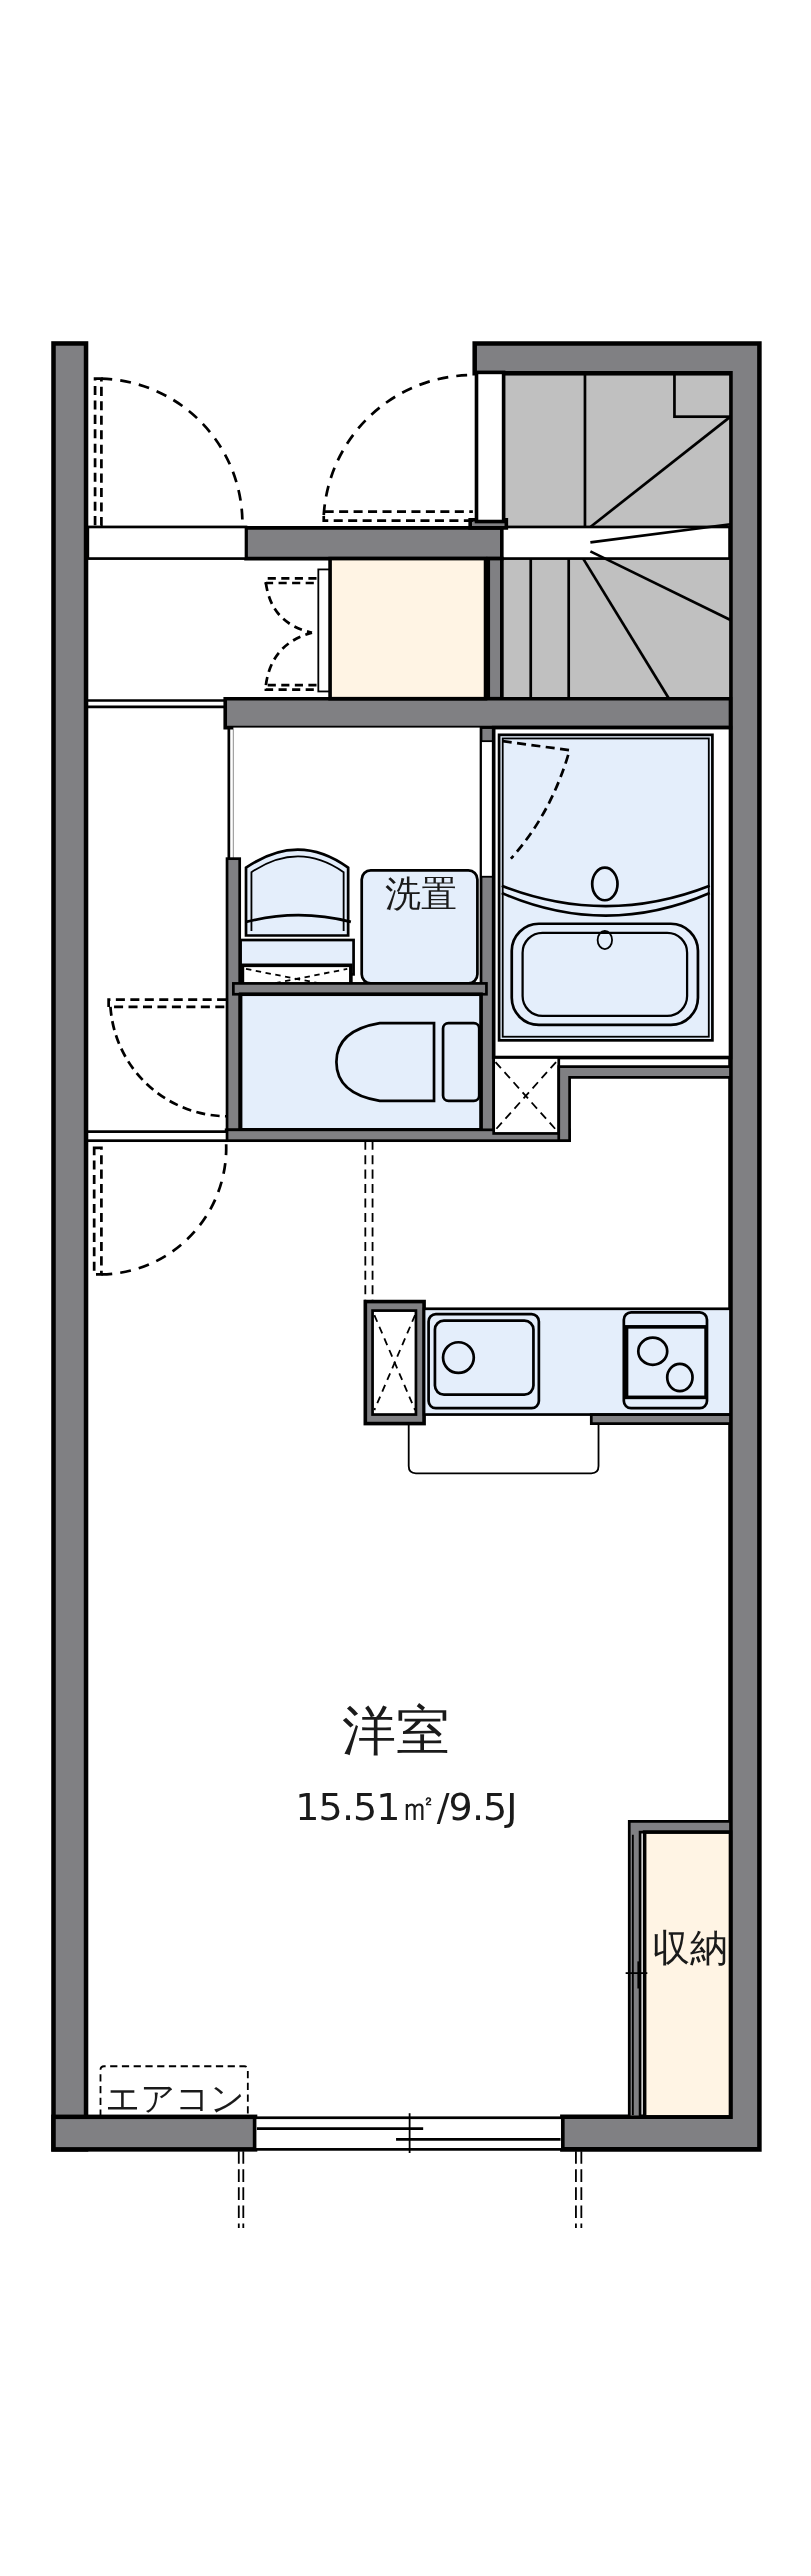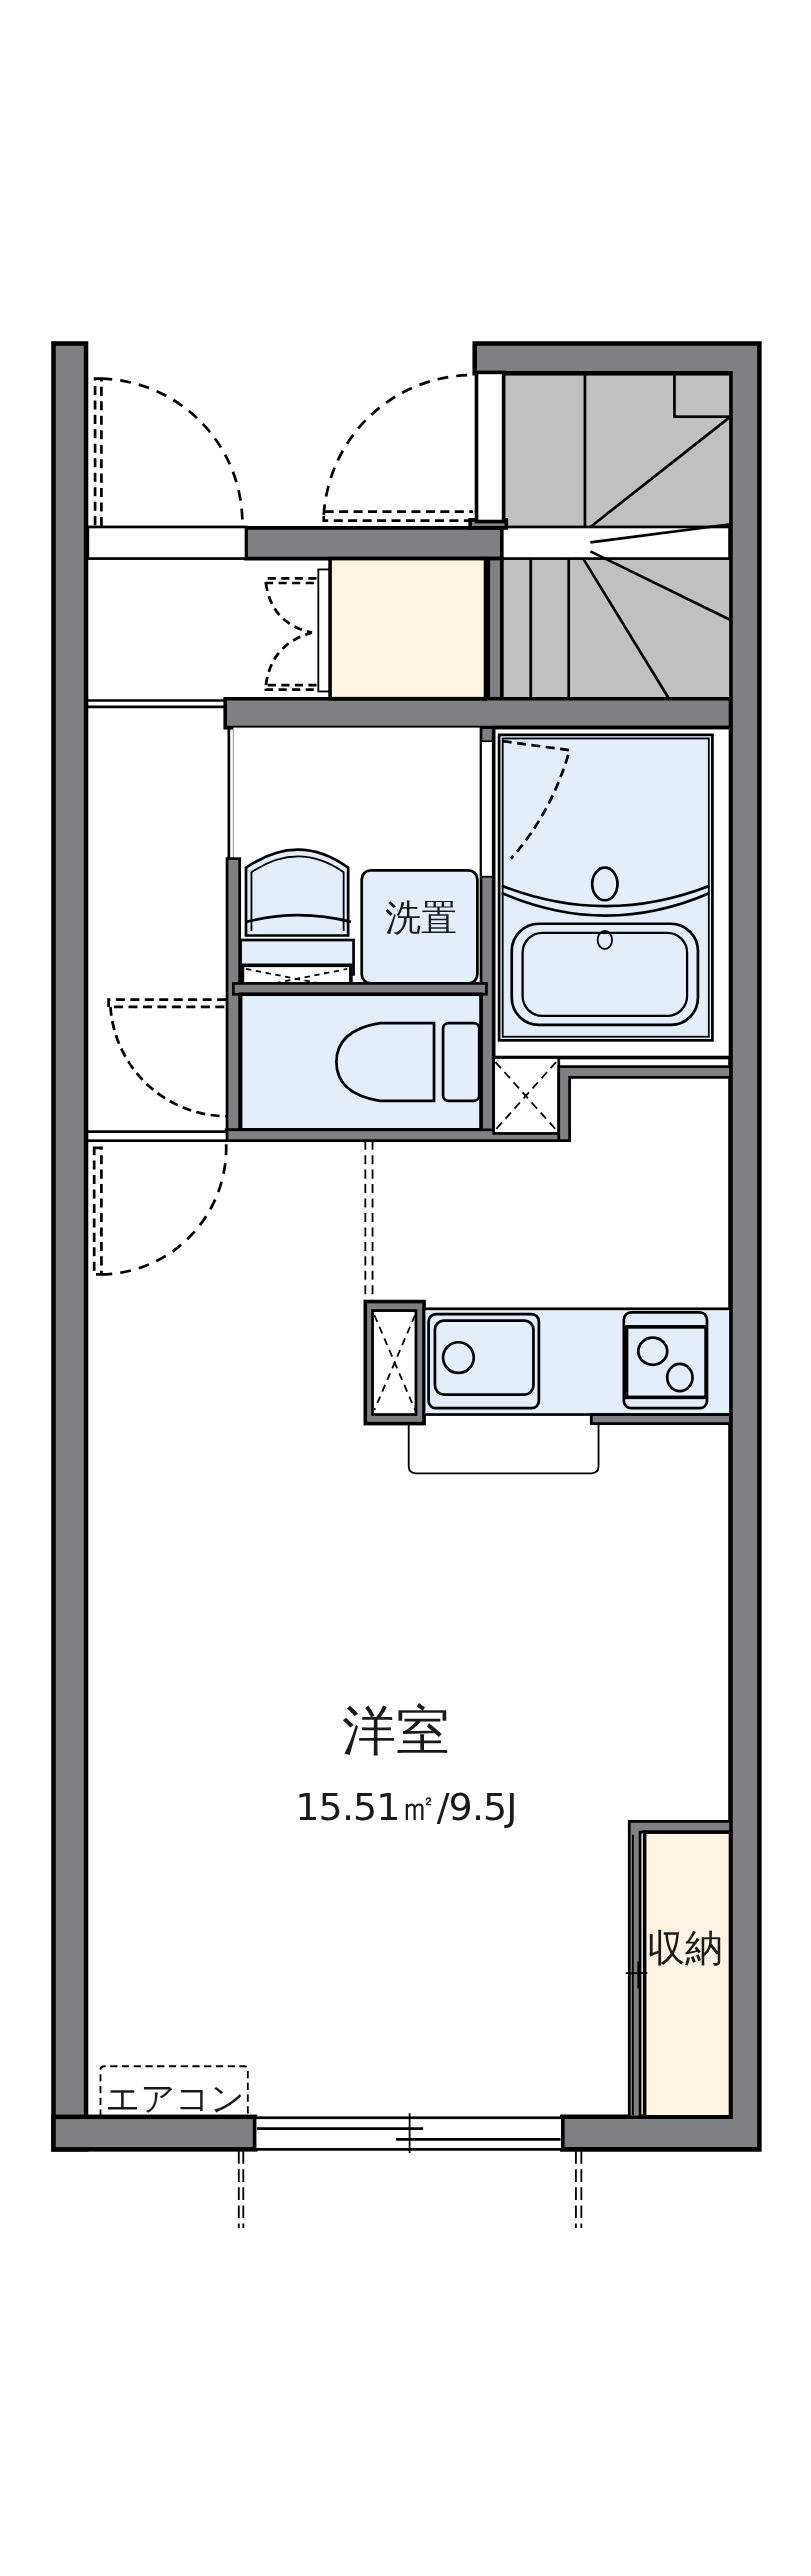--- a/index.html
+++ b/index.html
@@ -1,22 +1,22 @@
 <!DOCTYPE html>
 <html style="font-size:14.5px"><head>
 <meta charset="utf-8">
 <style>
   html, body { margin: 0; padding: 0; background: #ffffff; }
   body { width: 812px; height: 2576px; position: relative; overflow: hidden; font-family: "DejaVu Sans", sans-serif; }
   #plan { position: absolute; left: 0; top: 0; width: 812px; height: 2576px; }
   .lbl { position: absolute; color: #1a1a1a; font-family: "DejaVu Sans", sans-serif; line-height: 1; white-space: nowrap; }
   .room-name { left: 0; width: 792px; text-align: center; top: 1704px; font-size: 54px; }
   .room-area { left: 0; width: 812px; text-align: center; top: 1788px; font-size: 38px; letter-spacing: -0.9px; }
-  .wash-label { left: 365px; top: 900px; font-size: 36px; width: 112px; text-align: center; }
-  .storage-label { left: 647px; top: 1925px; width: 81px; font-size: 38px; text-align: left; line-height: 1.25; white-space: normal; }
+  .wash-label { left: 365px; top: 876px; font-size: 36px; width: 112px; text-align: center; }
+  .storage-label { left: 647px; top: 1925px; width: 81px; font-size: 38px; text-align: right; line-height: 1.25; white-space: normal; }
   .ac-label { left: 102px; top: 2081px; font-size: 34px; padding: 0 3.6px; }
 </style>
 </head>
 <body>
 
 <svg id="plan" viewBox="0 0 898 2850" xmlns="http://www.w3.org/2000/svg">
 
   <g stroke="#000" stroke-width="5" fill="#808083">
 
     <rect x="59" y="380" width="36" height="1998"></rect>

